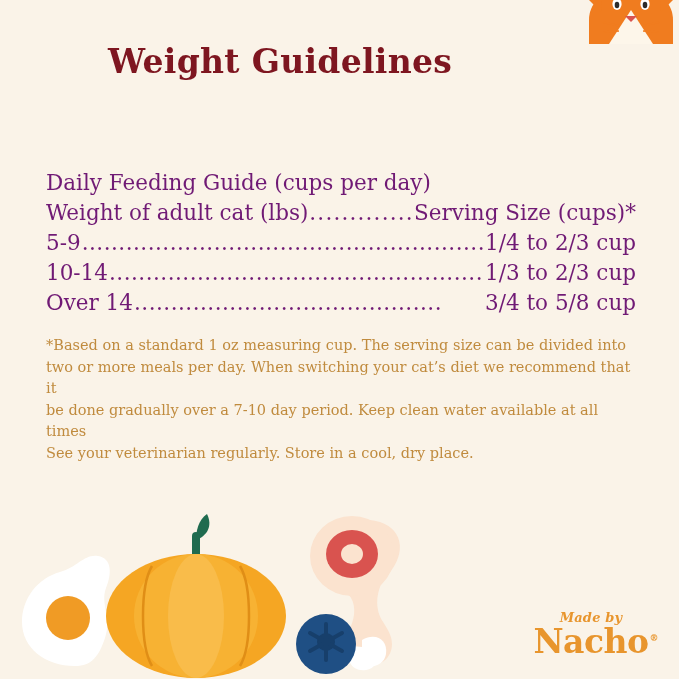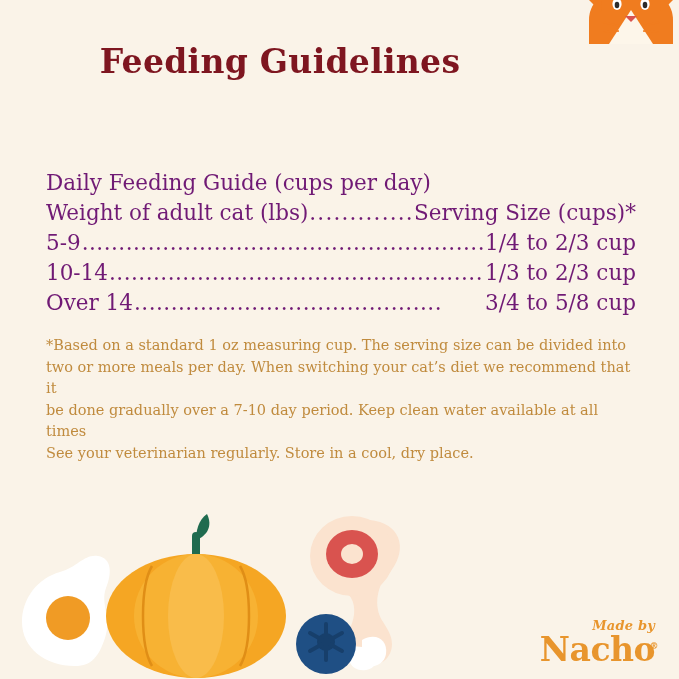--- a/index.html
+++ b/index.html
@@ -92,23 +92,23 @@
   }
   .footnote p { margin: 0; }
 
   
   .art { position: absolute; left: 0; top: 470px; width: 679px; height: 209px; }
 
   
   .logo {
     position: absolute;
     right: 24px;
-    bottom: 12px;
+    bottom: 20px;
     width: 128px;
-    text-align: right;
+    text-align: center;
     color: #e8952d;
   }
   .logo .madeby {
     font-family: "DejaVu Serif", serif;
     font-style: italic;
     font-weight: bold;
     font-size: 13px;
     line-height: 14px;
     letter-spacing: 0.2px;
   }
@@ -139,21 +139,21 @@
     <path d="M94 10 L76 4 L78 26 Z" fill="#f07c1f"></path>
     <path d="M48 24 L26 58 L70 58 Z" fill="#fdf6ea"></path>
     <ellipse cx="34" cy="18" rx="4.6" ry="6" fill="#ffffff"></ellipse>
     <ellipse cx="62" cy="18" rx="4.6" ry="6" fill="#ffffff"></ellipse>
     <ellipse cx="34" cy="19" rx="2.3" ry="3.2" fill="#2c2c2c"></ellipse>
     <ellipse cx="62" cy="19" rx="2.3" ry="3.2" fill="#2c2c2c"></ellipse>
     <path d="M42 30 L54 30 L48 36 Z" fill="#d9534f"></path>
     <path d="M20 36 L36 40 M20 46 L36 45 M76 36 L60 40 M76 46 L60 45" stroke="#f07c1f" stroke-width="1.6" fill="none"></path>
   </svg>
 
-  <div class="title">Feeding Guidelines</div>
+  <div class="title">Weight Guidelines</div>
 
   <div class="guide">
     <span class="gline">Daily Feeding Guide (cups per day)</span>
 
     <div class="row">
       <span class="lbl">Weight of adult cat (lbs)</span>
       <span class="dots">.................</span>
       <span class="val">Serving Size (cups)*</span>
     </div>
 

